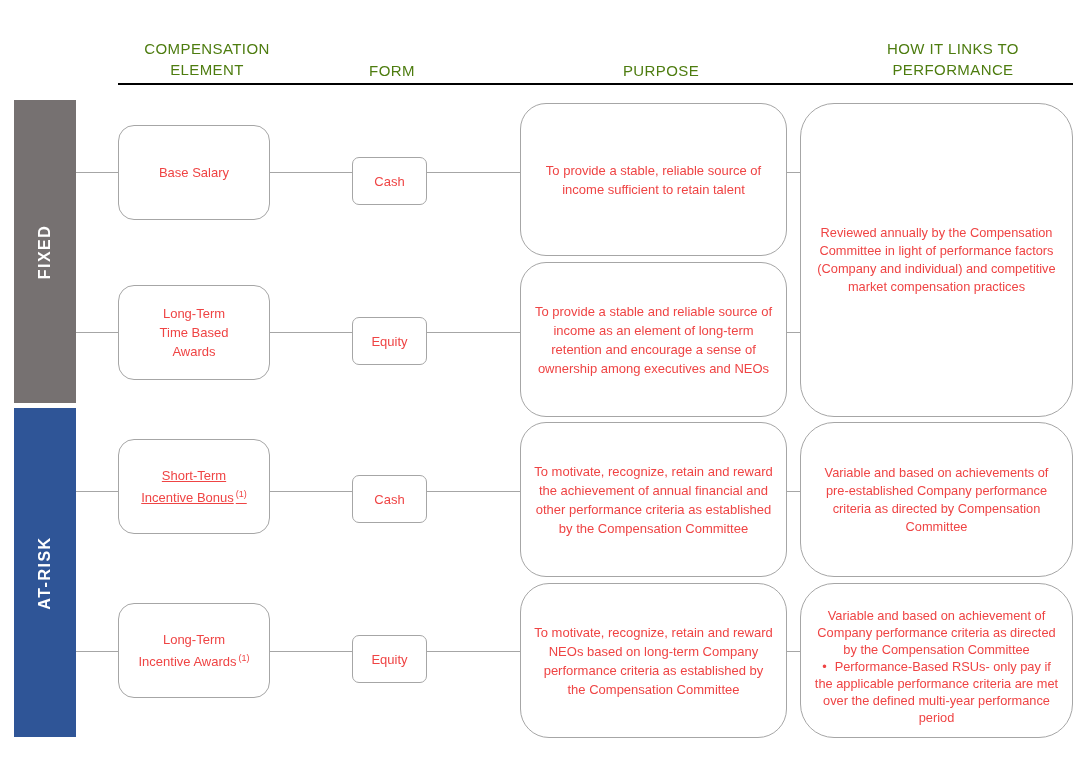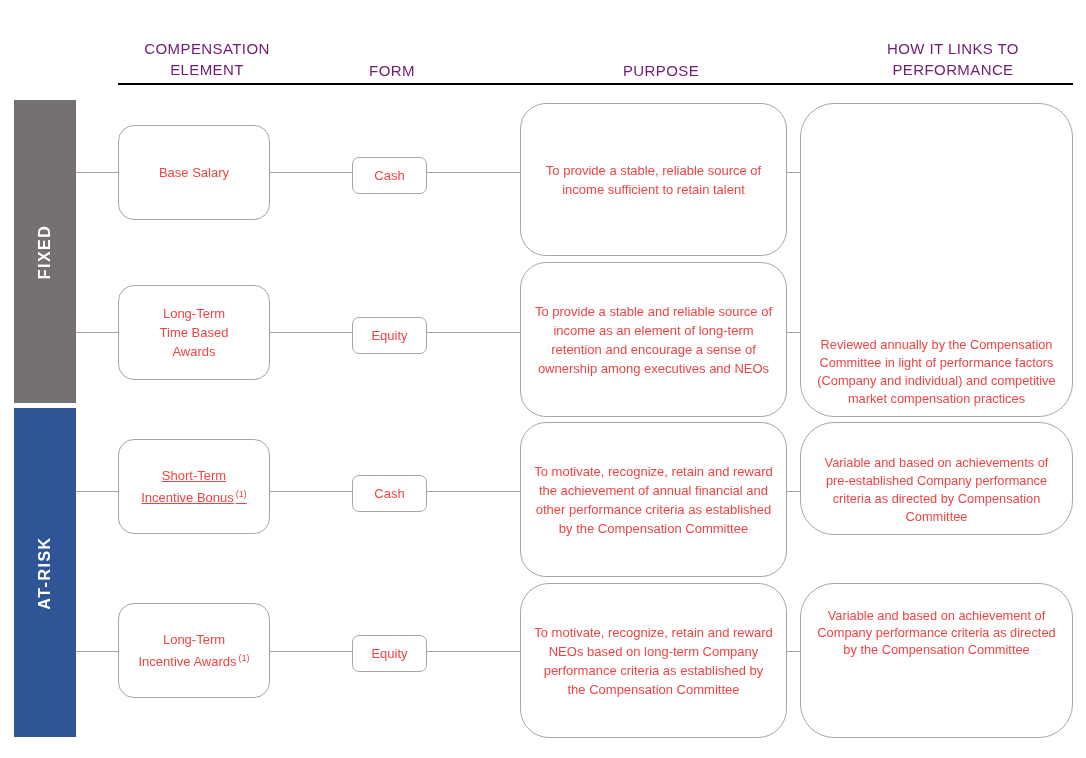--- a/index.html
+++ b/index.html
@@ -12,21 +12,21 @@
     overflow: hidden;
     color: #111111;
   }
 
   
   .col-header {
     position: absolute;
     font-size: 15px;
     line-height: 21px;
     letter-spacing: 0.4px;
-    color: #701a75;
+    color: #4d7c0f;
     text-align: center;
     white-space: pre-line;
   }
   #header-rule {
     position: absolute;
     left: 118px; top: 83px;
     width: 955px; height: 2px;
     background: #000000;
   }
 
@@ -72,21 +72,21 @@
     padding: 4px 8px;
   }
   #el-1 { top: 125px; }
   #el-2 { top: 285px; }
   #el-3 { top: 439px; text-decoration: underline; }
   #el-4 { top: 603px; }
   .el-text { white-space: pre-line; }
   .sup { font-size: 9px; vertical-align: super; margin-left: 2px; }
 
   .form-box {
-    left: 352px; width: 75px; height: 37px;
+    left: 352px; width: 75px; height: 48px;
     border-radius: 7px;
     font-size: 13px;
   }
   #form-1 { top: 157px; }
   #form-2 { top: 317px; }
   #form-3 { top: 475px; }
   #form-4 { top: 635px; }
 
   .purpose-box {
     left: 520px; width: 267px;
@@ -97,24 +97,23 @@
   #purpose-1 { top: 103px; height: 153px; }
   #purpose-2 { top: 262px; height: 155px; }
   #purpose-3 { top: 422px; height: 155px; }
   #purpose-4 { top: 583px; height: 155px; border-radius: 29px; }
 
   .link-box {
     left: 800px; width: 273px;
     border-radius: 34px;
     font-size: 12.8px; line-height: 18px;
     padding: 8px 11px;
-    justify-content: flex-end;
   }
   #link-fixed { top: 103px; height: 314px; }
-  #link-3     { top: 422px; height: 113px; }
+  #link-3     { top: 422px; height: 155px; }
   #link-4     { top: 583px; height: 155px; line-height: 17px; justify-content: flex-start; padding-top: 23px; }
   .link-para { margin: 0; }
   .bullet-line { margin: 0; }
   .bullet-marker { margin-right: 8px; }
 
   
   .conn {
     position: absolute;
     height: 1px;
     background: #a6a6a6;
@@ -185,20 +184,21 @@
   </div>
 
   <div id="link-fixed" class="box link-box">
     <span>Reviewed annually by the Compensation Committee in light of performance factors (Company and individual) and competitive market compensation practices</span>
   </div>
   <div id="link-3" class="box link-box">
     <span>Variable and based on achievements of pre-established Company performance criteria as directed by Compensation Committee</span>
   </div>
   <div id="link-4" class="box link-box">
     <p class="link-para">Variable and based on achievement of Company performance criteria as directed by the Compensation Committee</p>
+    <p class="bullet-line"><span class="bullet-marker">•</span><span>Performance-Based RSUs- only pay if the applicable performance criteria are met over the defined multi-year performance period</span></p>
   </div>
 
   <div class="conn" style="left:76px;  top:172px; width:42px;"></div>
   <div class="conn" style="left:270px; top:172px; width:82px;"></div>
   <div class="conn" style="left:427px; top:172px; width:93px;"></div>
   <div class="conn" style="left:787px; top:172px; width:13px;"></div>
 
   <div class="conn" style="left:76px;  top:332px; width:42px;"></div>
   <div class="conn" style="left:270px; top:332px; width:82px;"></div>
   <div class="conn" style="left:427px; top:332px; width:93px;"></div>

